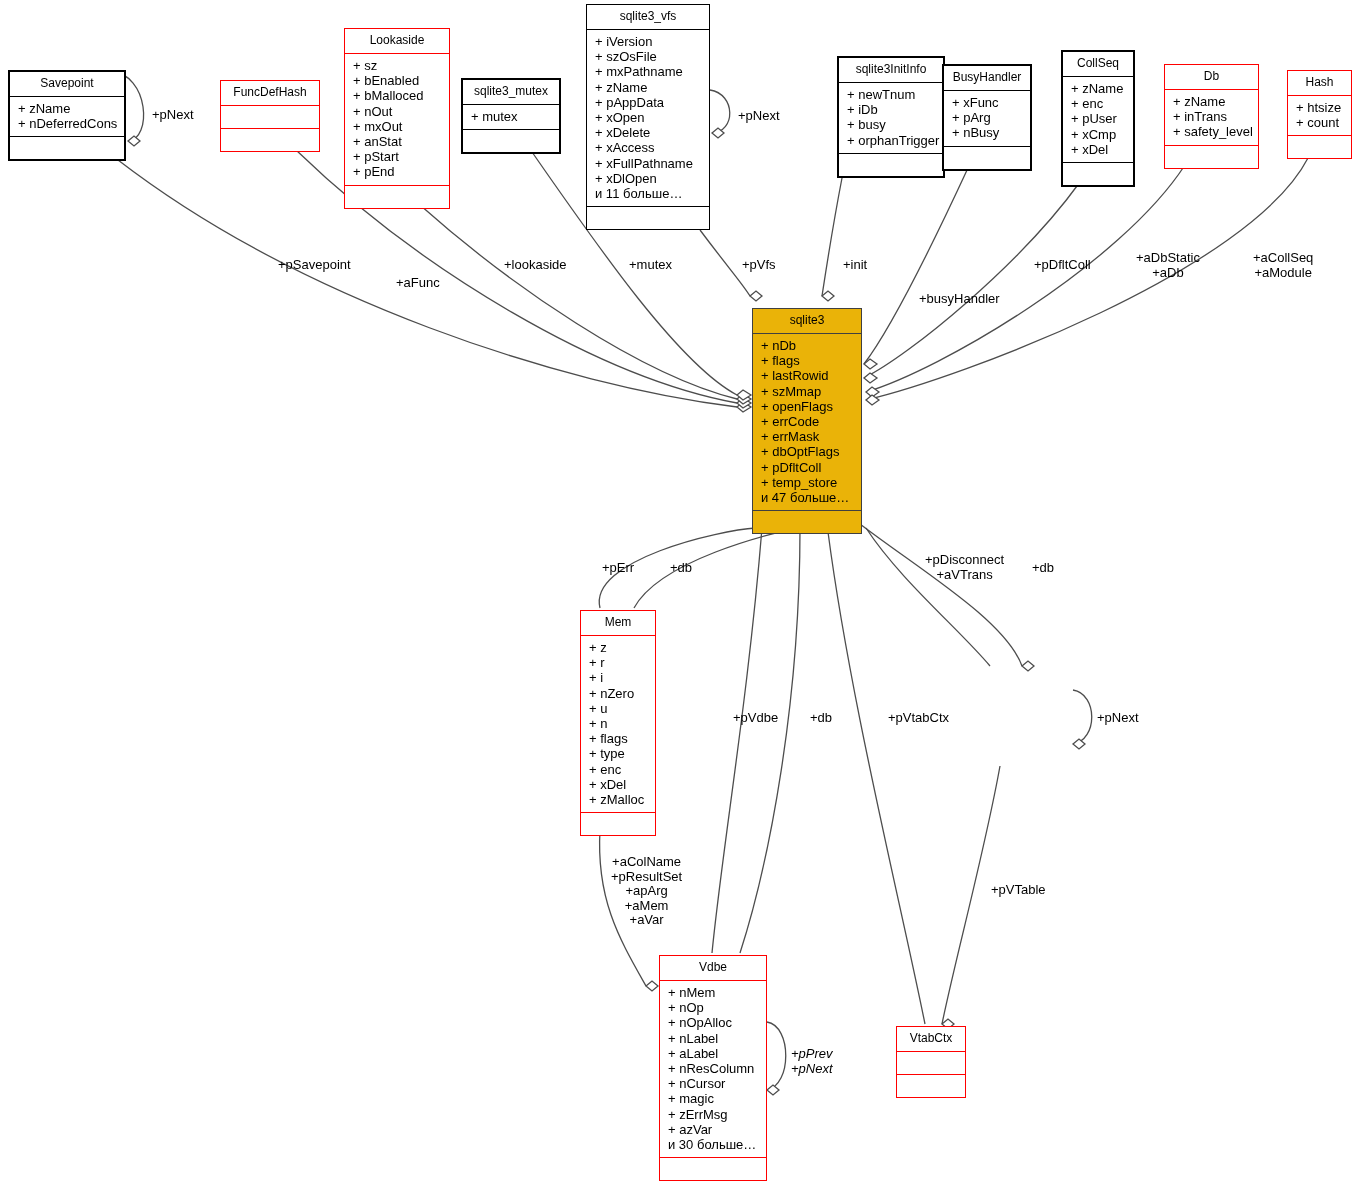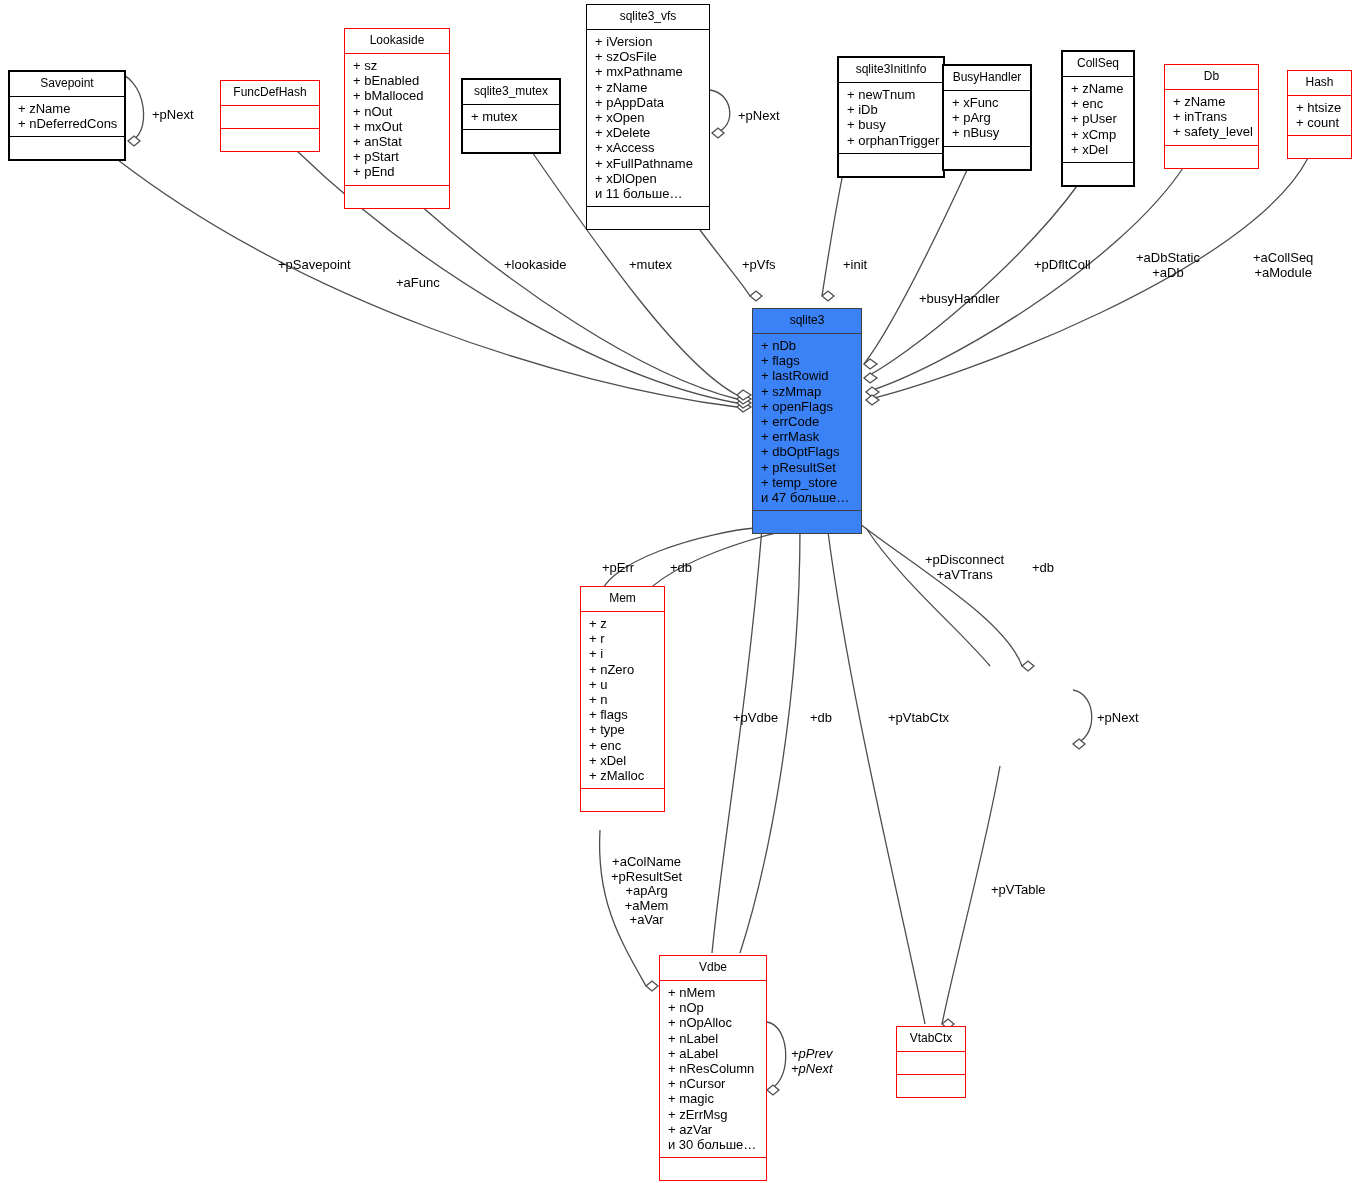--- a/index.html
+++ b/index.html
@@ -28,21 +28,21 @@
     position: absolute;
     box-sizing: border-box;
     background: #ffffff;
     border: 1px solid #000000;
     z-index: 5;
   }
   .uml-class.red {
     border-color: #ff0000;
   }
   .uml-class.gray {
-    background: #3b82f6;
+    background: #eab308;
     border-color: #404040;
     border-width: 1px;
   }
   .uml-class.thick {
     border-width: 2px;
   }
   .cls-title {
     text-align: center;
     font-size: 12px;
     color: #000000;
@@ -298,29 +298,29 @@
     <div class="cls-sep"></div>
     <div class="cls-attrs">
       <div>+ nDb</div>
       <div>+ flags</div>
       <div>+ lastRowid</div>
       <div>+ szMmap</div>
       <div>+ openFlags</div>
       <div>+ errCode</div>
       <div>+ errMask</div>
       <div>+ dbOptFlags</div>
-      <div>+ pResultSet</div>
+      <div>+ pDfltColl</div>
       <div>+ temp_store</div>
       <div>и 47 больше…</div>
     </div>
     <div class="cls-sep"></div>
     <div class="cls-attrs cls-ops empty"></div>
   </div>
 
-  <div class="uml-class red" style="left:580px; top:586px; width:85px;">
+  <div class="uml-class red" style="left:580px; top:610px; width:76px;">
     <div class="cls-title">Mem</div>
     <div class="cls-sep"></div>
     <div class="cls-attrs">
       <div>+ z</div>
       <div>+ r</div>
       <div>+ i</div>
       <div>+ nZero</div>
       <div>+ u</div>
       <div>+ n</div>
       <div>+ flags</div>

